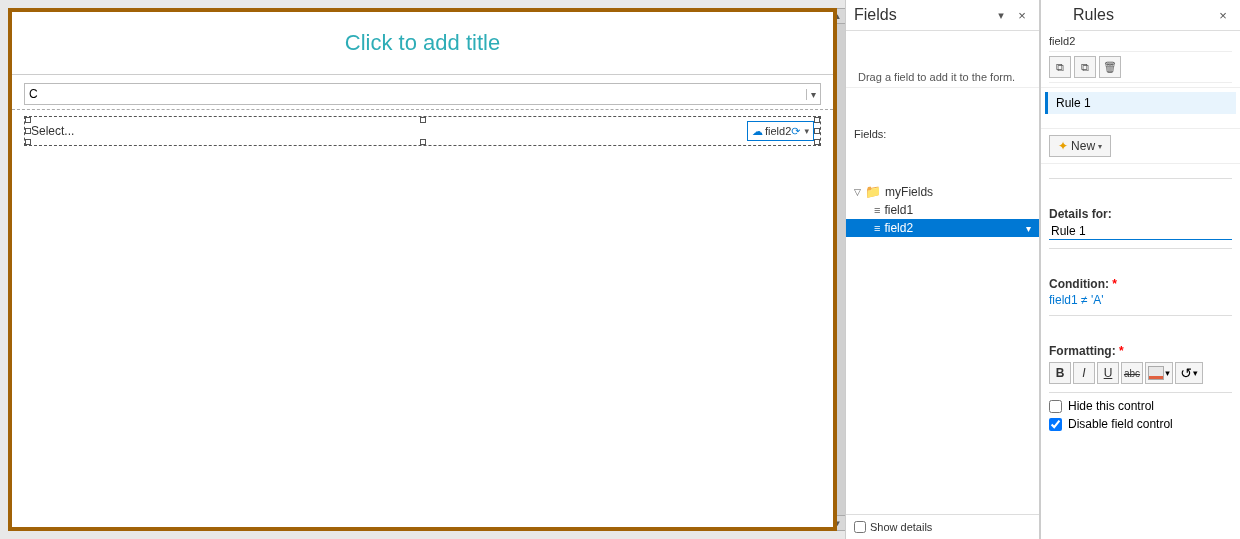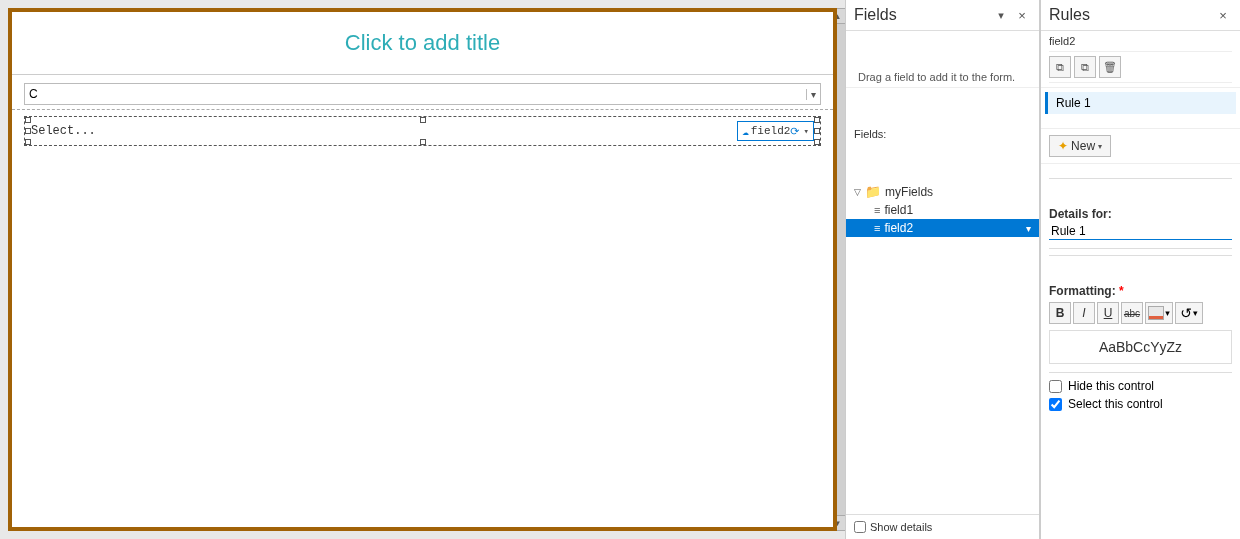--- a/index.html
+++ b/index.html
@@ -277,20 +277,21 @@
       display: flex;
       flex-direction: column;
     }
 
     .rules-header {
       display: flex;
       align-items: center;
       justify-content: space-between;
       padding: 6px 8px;
       border-bottom: 1px solid #ddd;
+      margin-left: 24px;
     }
 
     .rules-title {
       font-size: 16px;
       font-weight: 300;
       color: #333;
     }
 
     .rules-field-name {
       font-size: 11px;
@@ -481,21 +482,21 @@
       <span class="title-text">Click to add title</span>
     </div>
 
     <div class="field-row-1">
       <div class="dropdown-field">
         <span style="padding-left:4px; font-size:12px;">C</span>
         <div style="margin-left:auto; border-left:1px solid #bbb; padding:0 4px; color:#555; font-size:10px;">▾</div>
       </div>
     </div>
 
-    <div style="position:relative; padding: 4px 12px; font-family: Liberation Mono, monospace;">
+    <div style="position:relative; padding: 4px 12px;">
       <div class="selected-region">
         <div class="handle tl"></div>
         <div class="handle tm"></div>
         <div class="handle tr"></div>
         <div class="handle ml"></div>
         <div class="handle mr"></div>
         <div class="handle bl"></div>
         <div class="handle bm"></div>
         <div class="handle br"></div>
         <div class="select-row" style="padding:4px 6px;">
@@ -578,20 +579,27 @@
   </div>
 
   <div class="rules-details">
     <hr class="separator-line">
     <div class="detail-row">
       <div class="detail-label">Details for:</div>
       <input class="detail-input" type="text" value="Rule 1" style="">
     </div>
     <hr class="separator-line">
 
+    <div class="detail-row">
+      <div class="detail-label">
+        <span>Condition:</span>
+        <span class="required"> *</span>
+      </div>
+      <a href="#" class="condition-link">field1 ≠ 'A'</a>
+    </div>
 
 
     <hr class="separator-line">
 
     <div class="detail-row">
       <div class="detail-label">
         <span>Formatting:</span>
         <span class="required"> *</span>
       </div>
       <div class="formatting-toolbar">
@@ -605,27 +613,26 @@
           <div class="color-indicator">
             <div class="color-underline"></div>
           </div>
           <span style="font-size:9px;">▾</span>
         </div>
         <div class="fmt-color-btn">
           <span style="font-size:14px;">↺</span>
           <span style="font-size:9px;">▾</span>
         </div>
       </div>
-      <div class="preview-text">AaBbCcYyZz</div>
     </div>
 
     <hr class="separator-line">
 
     <div class="checkbox-row">
       <input type="checkbox" style="">
       <span>Hide this control</span>
     </div>
     <div class="checkbox-row">
       <input type="checkbox" checked="" style="">
-      <span>Select this control</span>
+      <span>Disable field control</span>
     </div>
   </div>
 </div>
 
 </body></html>

